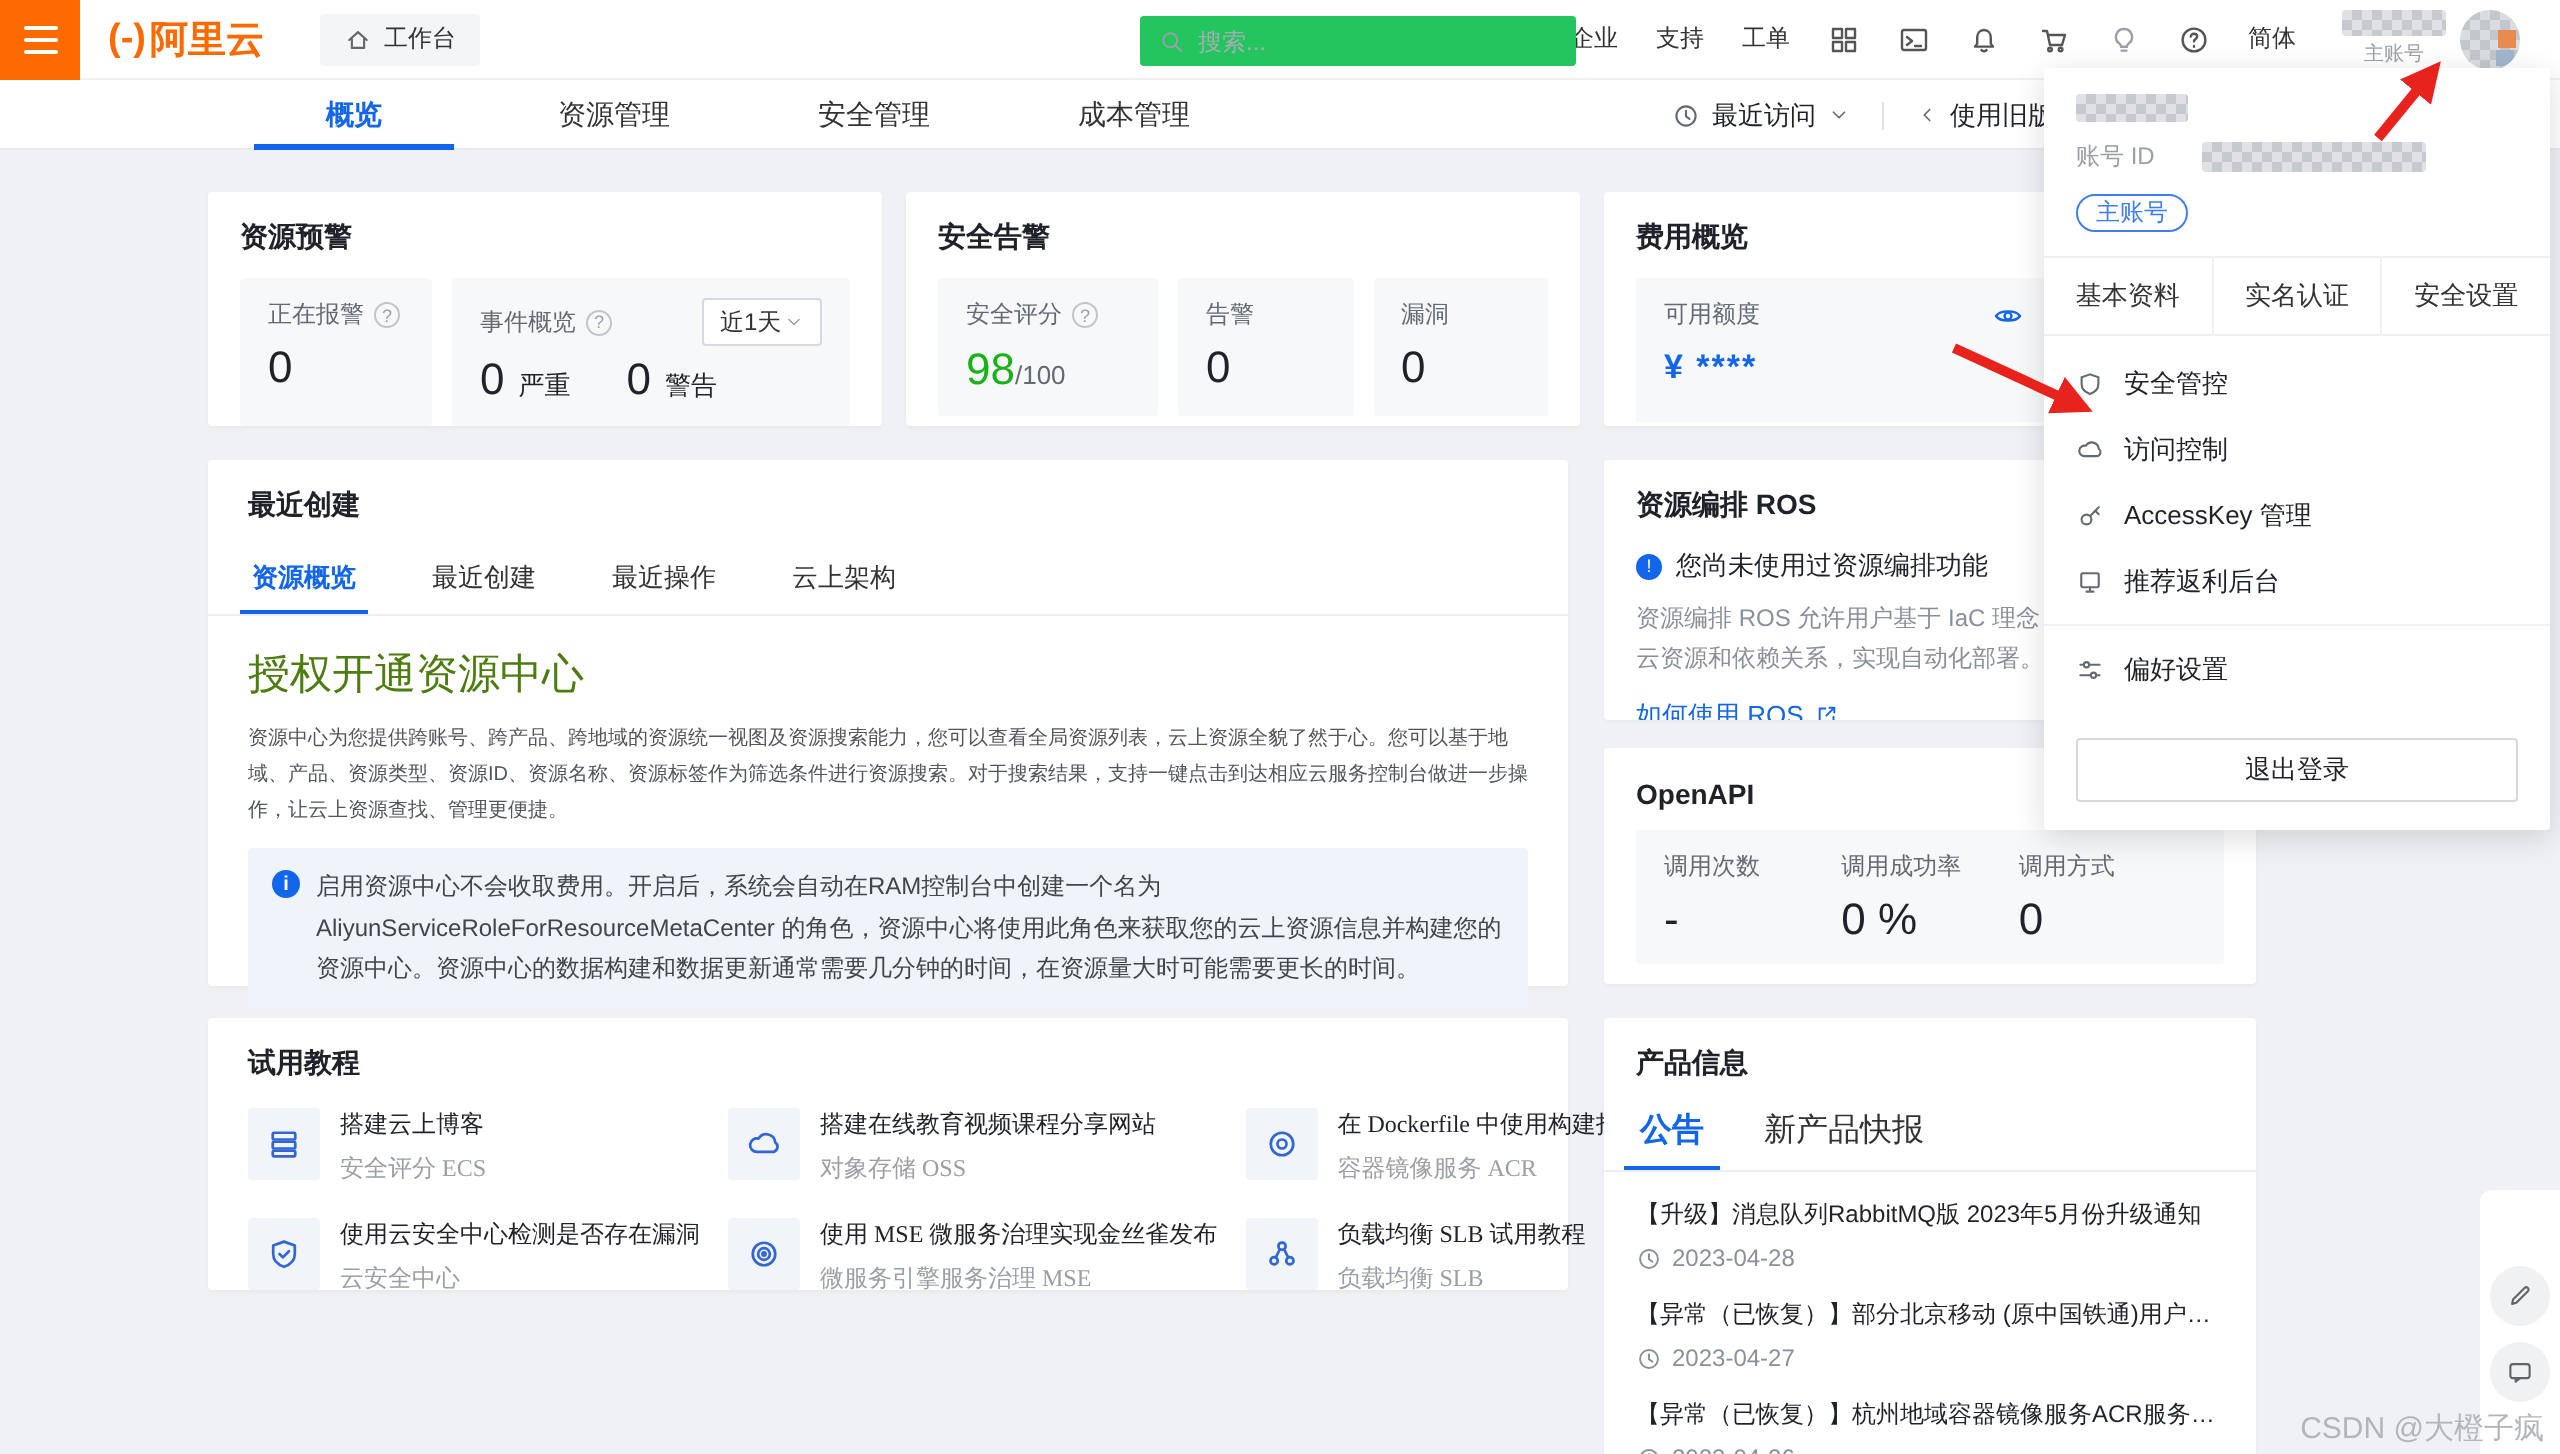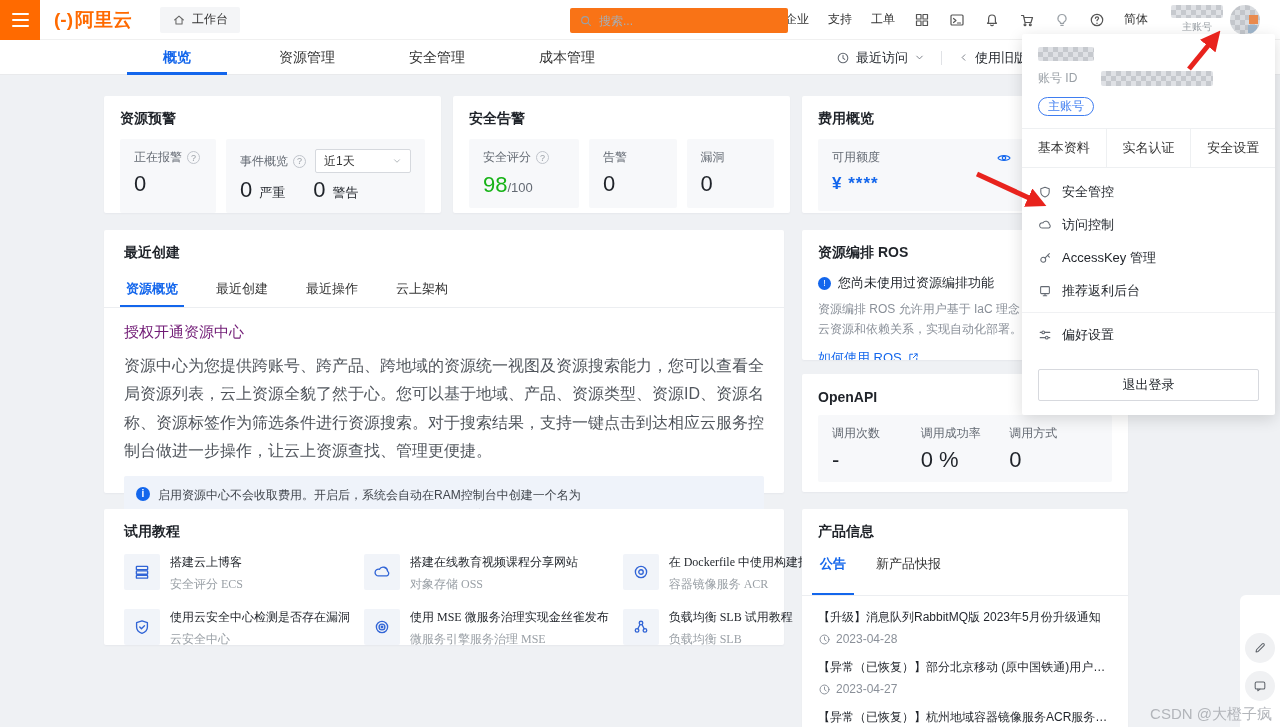--- a/index.html
+++ b/index.html
@@ -10,21 +10,21 @@
   .icon svg { stroke:currentColor; fill:none; stroke-width:1.2; stroke-linecap:round; stroke-linejoin:round; display:block; }
   .icon { display:inline-flex; align-items:center; justify-content:center; }
 
   
   .topbar { position:absolute; top:0; left:0; right:0; height:40px; background:#fff; display:flex; align-items:center; z-index:6; border-bottom:1px solid #f0f0f0; }
   .hamburger { width:40px; height:40px; background:#ff6a00; display:flex; flex-direction:column; align-items:center; justify-content:center; gap:4px; cursor:pointer; flex:none; }
   .hamburger span { width:17px; height:2px; background:#fff; border-radius:1px; }
   .logo { margin-left:14px; font-size:19px; font-weight:700; color:#ff6a00; letter-spacing:0; display:flex; align-items:center; gap:2px; flex:none; }
   .workbench { margin-left:28px; height:26px; background:#f4f5f7; border-radius:2px; padding:0 12px; display:flex; align-items:center; gap:6px; font-size:12px; color:#333; cursor:pointer; flex:none; }
   .workbench .icon { color:#666; }
-  .search { position:absolute; left:570px; top:8px; width:218px; height:25px; background:#f97316; border-radius:2px; display:flex; align-items:center; padding:0 9px; gap:6px; color:#9aa0a6; }
+  .search { position:absolute; left:570px; top:8px; width:218px; height:25px; background:#22c55e; border-radius:2px; display:flex; align-items:center; padding:0 9px; gap:6px; color:#9aa0a6; }
   .search input { border:0; outline:0; background:transparent; font-size:12px; color:#333; width:160px; font-family:inherit; }
   .search input::placeholder { color:#a8adb3; }
   .topbar-right { margin-left:auto; display:flex; align-items:center; gap:19px; padding-right:20px; font-size:12px; color:#333; }
   .tb-link { cursor:pointer; white-space:nowrap; }
   .tb-icon { color:#555; cursor:pointer; }
   .account { display:flex; align-items:center; gap:7px; cursor:pointer; margin-left:4px; }
   .account-texts { display:flex; flex-direction:column; align-items:center; gap:2px; }
   .mosaic { background-image:repeating-conic-gradient(#c6c9ce 0% 25%, #dfe1e5 0% 50%); background-size:10px 10px; border-radius:2px; }
   .acc-name-mosaic { width:52px; height:13px; }
   .acc-type { font-size:10px; color:#9aa0a6; }
@@ -50,21 +50,21 @@
   .statbox { background:#f7f8fa; border-radius:2px; padding:10px 14px; }
   .stat-label { font-size:12px; color:#646a73; display:flex; align-items:center; gap:5px; }
   .stat-value { font-size:22px; color:#1f2329; margin-top:6px; line-height:1.1; }
   .help-dot { width:13px; height:13px; border:1px solid #c0c4cb; border-radius:50%; color:#9aa0a6; font-size:9px; display:inline-flex; align-items:center; justify-content:center; flex:none; }
 
   #card-ra { left:104px; top:96px; width:337px; height:117px; padding:14px 16px; }
   #card-ra .row { display:flex; gap:10px; margin-top:11px; }
   #card-ra .b1 { width:96px; flex:none; }
   #card-ra .b2 { flex:1; }
   .b2-head { display:flex; align-items:center; justify-content:space-between; }
-  .mini-select { width:96px; height:24px; background:#fff; border:1px solid #d6d9de; border-radius:2px; display:flex; align-items:center; justify-content:space-between; padding:0 8px; font-size:12px; color:#333; cursor:pointer; }
+  .mini-select { width:60px; height:24px; background:#fff; border:1px solid #d6d9de; border-radius:2px; display:flex; align-items:center; justify-content:space-between; padding:0 8px; font-size:12px; color:#333; cursor:pointer; }
   .pair-vals { display:flex; gap:28px; margin-top:4px; align-items:baseline; }
   .pair { display:flex; align-items:baseline; gap:7px; }
   .pair .num { font-size:22px; color:#1f2329; }
   .pair .lbl { font-size:13px; color:#1f2329; }
 
   #card-sec { left:453px; top:96px; width:337px; height:117px; padding:14px 16px; }
   #card-sec .row { display:flex; gap:10px; margin-top:11px; }
   #card-sec .b1 { width:110px; flex:none; }
   #card-sec .b2, #card-sec .b3 { flex:1; }
   .score-line { margin-top:6px; display:flex; align-items:baseline; }
@@ -74,22 +74,22 @@
   #card-bill { left:802px; top:96px; width:326px; height:117px; padding:14px 16px; }
   #card-bill .statbox { margin-top:11px; position:relative; height:72px; }
   .quota-value { margin-top:8px; font-size:17px; font-weight:700; color:#1366ec; letter-spacing:1px; }
   .eye { position:absolute; left:178px; top:11px; color:#1366ec; cursor:pointer; }
 
   #card-rc { left:104px; top:230px; width:680px; height:263px; padding:14px 20px; }
   .rc-tabs { display:flex; gap:34px; margin:12px 0 0; border-bottom:1px solid #eceef1; margin-left:-20px; margin-right:-20px; padding:0 20px; }
   .rc-tab { font-size:13px; color:#333; padding:6px 2px 9px; cursor:pointer; position:relative; }
   .rc-tab.active { color:#1366ec; font-weight:700; }
   .rc-tab.active::after { content:""; position:absolute; left:-4px; right:-4px; bottom:0; height:2px; background:#1366ec; }
-  .rc-sub { font-size:15px; color:#701a75; margin-top:15px; }
-  .rc-desc { font-size:16px; color:#51565d; line-height:1.78; margin-top:10px; }
+  .rc-sub { font-size:21px; color:#4d7c0f; margin-top:15px; }
+  .rc-desc { font-size:10px; color:#51565d; line-height:1.78; margin-top:10px; }
   .notice { margin-top:10px; background:#eff3fa; border-radius:2px; padding:9px 12px; display:flex; gap:8px; }
   .info-filled { width:14px; height:14px; border-radius:50%; background:#1366ec; color:#fff; font-size:10px; font-weight:700; display:inline-flex; align-items:center; justify-content:center; flex:none; margin-top:2px; font-style:normal; }
   .notice-text { font-size:12px; color:#41464d; line-height:1.7; }
   .btn-primary { margin-top:12px; width:62px; height:32px; background:#1366ec; color:#fff; border:0; border-radius:2px; font-size:13px; cursor:pointer; font-family:inherit; }
 
   #card-ros { left:802px; top:230px; width:326px; height:130px; padding:14px 16px; overflow:hidden; }
   .ros-status { display:flex; align-items:center; gap:7px; margin-top:12px; font-size:13px; color:#1f2329; }
   .blue-dot { width:13px; height:13px; border-radius:50%; background:#1366ec; color:#fff; font-size:9px; display:inline-flex; align-items:center; justify-content:center; flex:none; font-style:normal; }
   .ros-desc { margin-top:7px; font-size:12px; color:#8a9099; line-height:1.7; white-space:nowrap; overflow:hidden; }
   .link-blue { color:#1366ec; font-size:13px; display:inline-flex; align-items:center; gap:5px; margin-top:9px; cursor:pointer; }
@@ -102,21 +102,21 @@
 
   #card-tut { left:104px; top:509px; width:680px; height:136px; padding:14px 20px; }
   .tut-grid { display:grid; grid-template-columns:1fr 1fr 1fr; gap:16px 14px; margin-top:13px;font-family:Liberation Serif, serif; }
   .tut-item { display:flex; gap:10px; cursor:pointer; }
   .tut-icon { width:36px; height:36px; background:#f1f4f9; border-radius:2px; color:#3265d6; flex:none; display:flex; align-items:center; justify-content:center; }
   .tut-title { font-size:12px; color:#1f2329; white-space:nowrap; }
   .tut-sub { font-size:12px; color:#9aa0a6; margin-top:5px; }
 
   #card-prod { left:802px; top:509px; width:326px; height:240px; padding:14px 16px; overflow:hidden; }
   .prod-tabs { display:flex; gap:26px; margin:10px -16px 0; padding:0 16px; border-bottom:1px solid #eceef1; }
-  .prod-tab { font-size:13px; color:#333; padding:4px 2px 22px; cursor:pointer; position:relative; }
+  .prod-tab { font-size:16px; color:#333; padding:4px 2px 9px; cursor:pointer; position:relative; }
   .prod-tab.active { color:#1366ec; font-weight:700; }
   .prod-tab.active::after { content:""; position:absolute; left:-6px; right:-6px; bottom:0; height:2px; background:#1366ec; }
   .ann-item { margin-top:13px; cursor:pointer; }
   .ann-title { font-size:12px; color:#1f2329; white-space:nowrap; overflow:hidden; text-overflow:ellipsis; }
   .ann-date { margin-top:6px; font-size:12px; color:#8a9099; display:flex; align-items:center; gap:5px; }
 
   
   .dropdown { position:absolute; left:1022px; top:34px; width:253px; background:#fff; border-radius:2px; box-shadow:0 4px 16px rgba(0,0,0,.14); z-index:10; }
   .dd-top { padding:13px 16px 0; }
   .dd-name-mosaic { width:56px; height:14px; }

